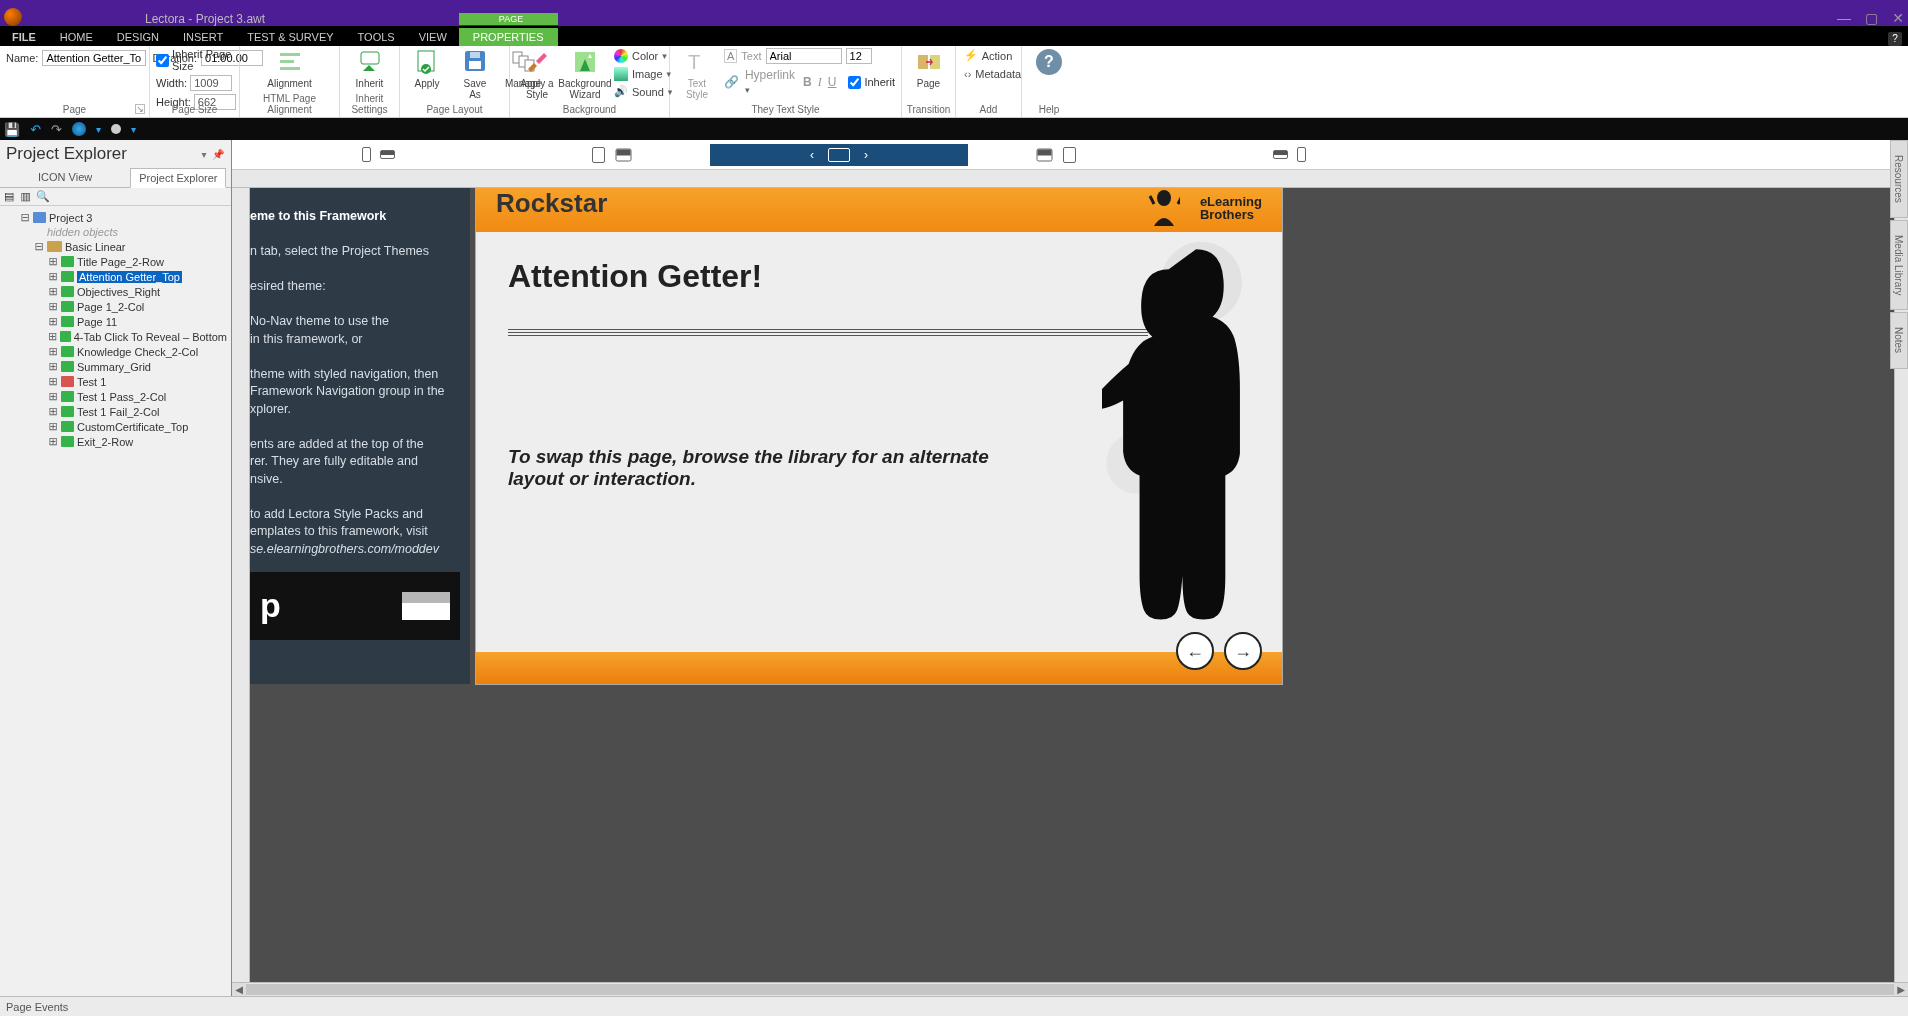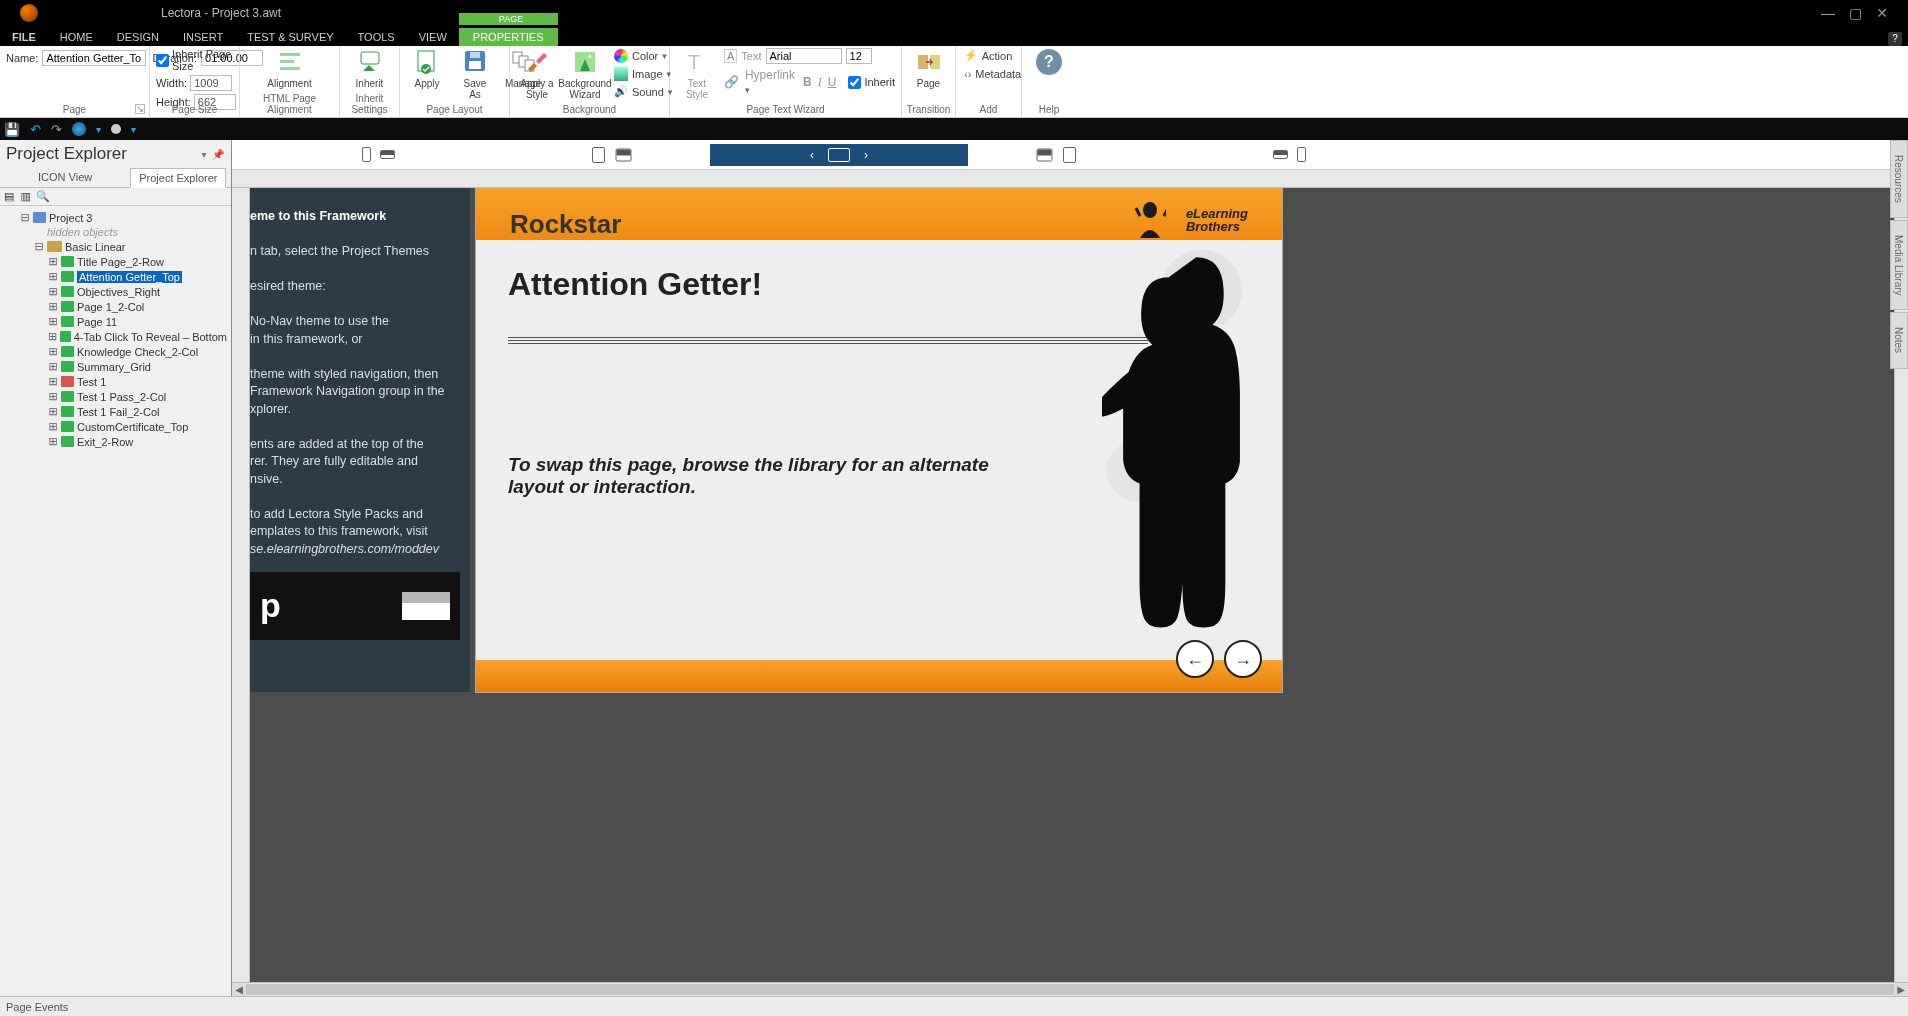--- a/index.html
+++ b/index.html
@@ -1,19 +1,19 @@
 <!DOCTYPE html>
 <html><head>
 <meta charset="utf-8">
 <style>
 * { margin: 0; padding: 0; box-sizing: border-box; font-family: "Segoe UI", Arial, sans-serif; }
 body { background: #1a1a1a; color: #333; font-size: 12px; overflow: hidden; }
 
 
-.title-bar { background: #000000; color: #ccc; height: 26px; display: flex; align-items: center; padding: 0 20px; }
+.title-bar { background: #4c1d95; color: #ccc; height: 26px; display: flex; align-items: flex-end; padding: 0 4px; }
 .title-bar .app-icon { width: 18px; height: 18px; border-radius: 50%; background: radial-gradient(circle at 6px 6px,#ff7b00,#7a3800); margin-right: 8px; }
 .title-bar .title-text { font-size: 12px; color: #bbb; margin-left: 115px;}
 .title-bar .win-controls { margin-left: auto; display: flex; gap: 14px; color: #999; font-size: 14px; }
 .title-bar .win-controls span { cursor: default; }
 
 
 .tab-row { background: #000; display: flex; align-items: flex-end; height: 20px; padding-left: 0; }
 .menu-tabs { display: flex; }
 .menu-tabs .mtab { padding: 3px 12px; font-size: 11px; color: #ccc; background: #000; }
 .menu-tabs .mtab.file { font-weight: 600; }
@@ -83,23 +83,23 @@
 
 .side-note { width:220px; background:#2e3b47; color:#d8dee5; padding:20px 10px 20px 0; font-size:12.5px; line-height:1.4;}
 .side-note b { color:#fff; }
 .side-note .pp-bar { background:#111; margin-top:14px; padding:10px; display:flex; justify-content:space-between; align-items:center;}
 .side-note .pp-bar .ppt { font-size:34px; font-weight:800; color:#fff; }
 .side-note .pp-bar .ppi { width:48px; height:28px; background:#fff; position:relative;}
 .side-note .pp-bar .ppi::before { content:""; position:absolute; left:0; right:0; top:0; height:11px; background:#b6b6b6;}
 
 
 .slide { width:806px; background:#f1f1f1; margin-left:6px; position:relative; box-shadow:0 0 0 1px #aaa;}
-.slide-hdr { height:52px; background:linear-gradient(#f6a22a,#f18a12); display:flex; align-items:flex-end; padding:0 34px;}
+.slide-hdr { height:44px; background:linear-gradient(#f6a22a,#f18a12); display:flex; align-items:flex-start; padding:0 20px;}
 .slide-hdr .htitle { font-size:26px; font-weight:700; color:#333; }
-.slide-hdr .hlogo { margin-left:auto; display:flex; align-items:center; gap:20px; color:#222; font-weight:800;font-style:italic;}
+.slide-hdr .hlogo { margin-left:auto; display:flex; align-items:center; gap:20px; color:#222; font-weight:800;}
 .slide-body { padding:26px 32px 12px 32px; min-height:420px; background:#eee; background-image:
   radial-gradient(circle at 90% 12%, rgba(0,0,0,0.05) 40px, transparent 41px),
   radial-gradient(circle at 82% 55%, rgba(0,0,0,0.04) 30px, transparent 31px); position:relative;}
 .slide-body h1 { font-size:32px; font-weight:800; color:#222; margin-bottom:20px;}
 .content-box { background: rgba(228,228,228,0.95); border-radius:10px; padding:16px 22px; width:560px; box-shadow:0 1px 3px rgba(0,0,0,0.1);}
 .content-box ul { list-style:disc; padding-left:20px; }
 .content-box li { font-size:16px; color:#222; padding:2px 0;}
 .swap-text { font-size:19px; font-weight:700; font-style:italic; color:#222; margin-top:110px; width:540px;}
 .divider-lines { margin-top:34px; width:640px; }
 .divider-lines div { border-top:1px solid #555; margin:2px 0; }
@@ -327,21 +327,21 @@
           <span style="font-weight:700;">B</span>
           <span style="font-style:italic;font-family:serif">I</span>
           <span style="text-decoration:underline;">U</span>
           <label class="chk" style="margin-left:6px;">
               <input type="checkbox" checked="" style="">
               <span>Inherit</span>
             </label>
         </div>
       </div>
     </div>
-    <div class="group-label">Page Text Wizard</div>
+    <div class="group-label">They Text Style</div>
   </div>
 
   <div class="ribbon-group" style="width:54px;">
     <div class="grp-body" style="justify-content:center;">
       <div class="vbtn">
           <div class="vicon">
             <svg width="26" height="26">
               <rect x="2" y="6" width="10" height="14" fill="#d7b66a"></rect>
               <rect x="14" y="6" width="10" height="14" fill="#dcd27a"></rect>
               <path d="M10 13 l6 0 l-2 -3 m2 3 l-2 3" stroke="#c24" fill="none" stroke-width="1.3"></path>

